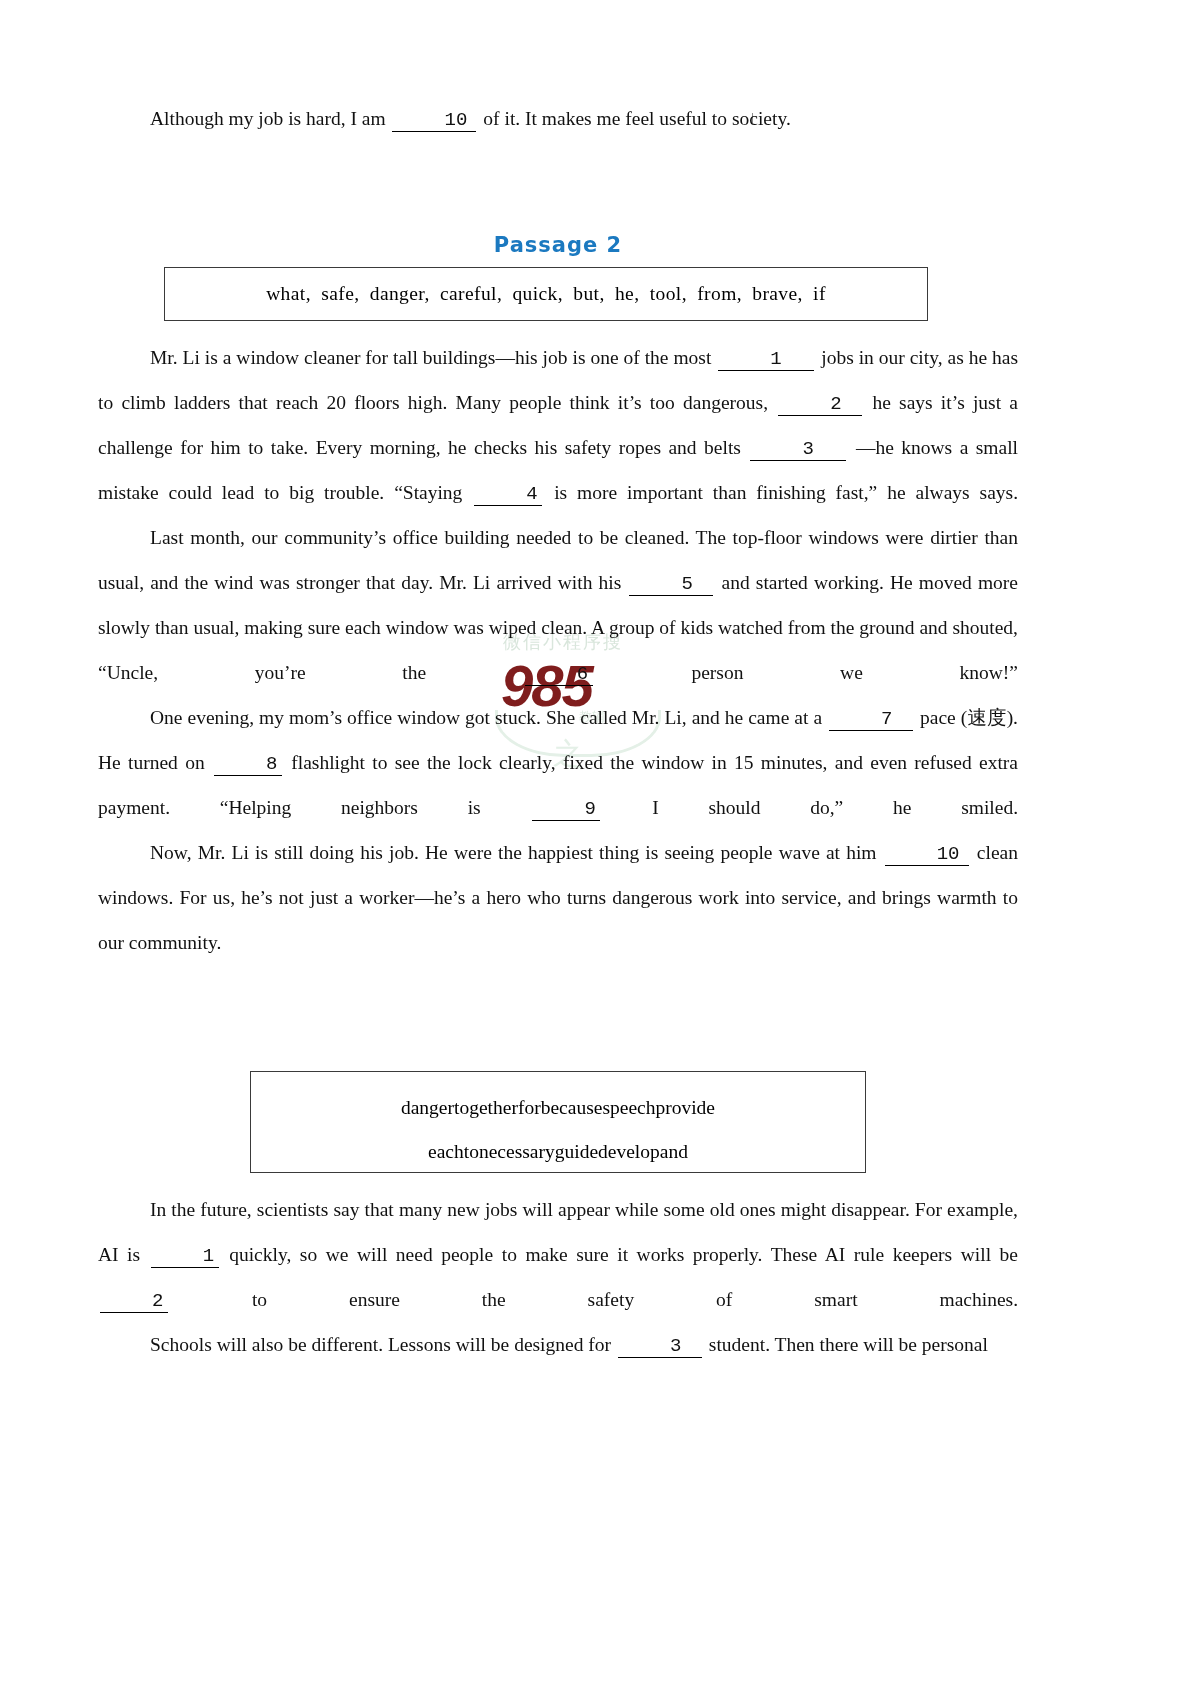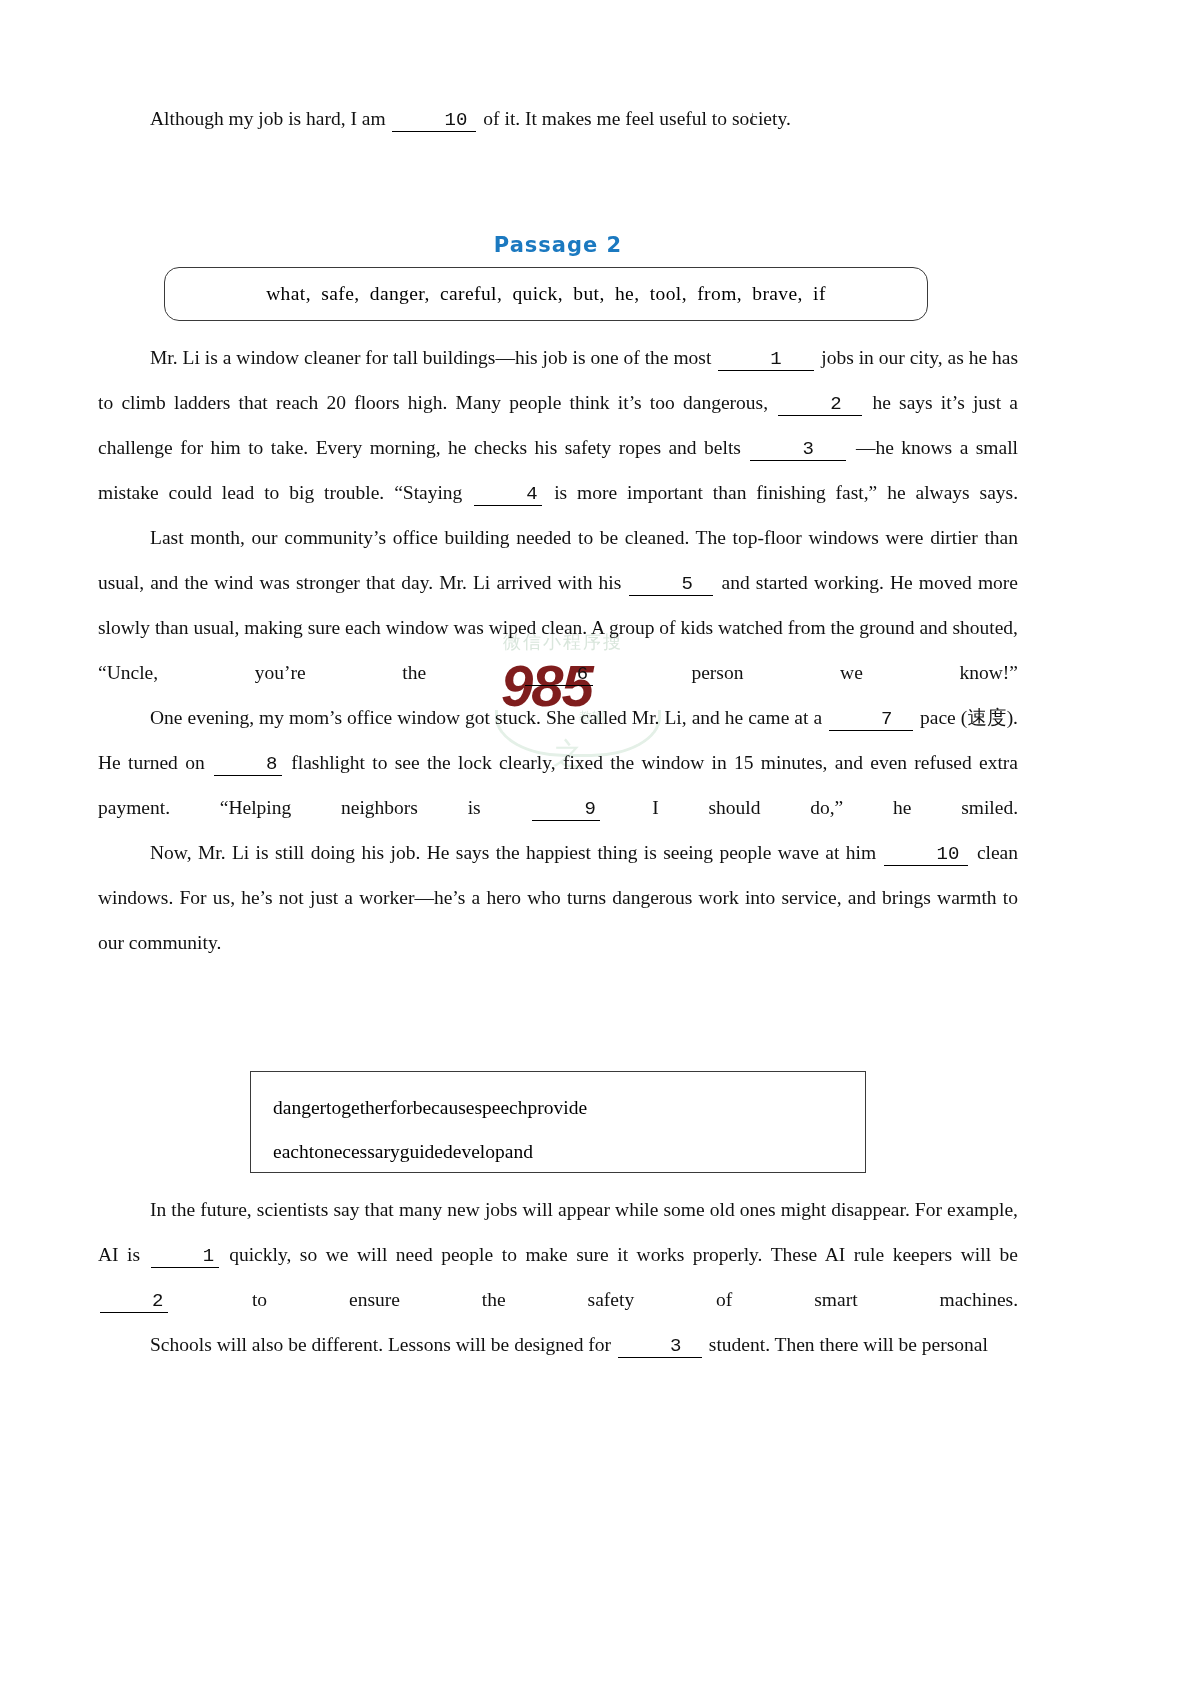--- a/index.html
+++ b/index.html
@@ -137,36 +137,35 @@
     position: relative;
     z-index: 2;
     background: transparent;
   }
   .wb-p2 {
     margin: 10px 90px 0 66px;
     height: 54px;
     display: flex;
     align-items: center;
     justify-content: center;
-    border-radius: 15px;
   }
   .wb-p2 .wb-line {
     font-size: 19.5px;
     letter-spacing: 0.4px;
     word-spacing: 5px;
   }
   .wb-p3 {
     margin: 10px 152px 0 152px;
     padding: 14px 14px 16px 14px;
     height: 102px;
     box-sizing: border-box;
   }
   .wb-row {
     display: flex;
-    justify-content: flex-start;
+    justify-content: center;
     font-size: 19.5px;
     line-height: 44px;
     padding: 0 8px;
   }
   .wb-row span { white-space: nowrap; }
 
   
   .footer {
     position: absolute;
     left: 0;
@@ -227,21 +226,21 @@
     <div class="wordbank wb-p2">
       <div class="wb-line">what,  safe,  danger,  careful,  quick,  but,  he,  tool,  from,  brave,  if</div>
     </div>
 
     <div class="sp-2"></div>
 
     <div>
       <p class="para indent jlast"><span>Mr. Li is a window cleaner for tall buildings—his job is one of the most </span><span class="blank b-lg">1</span> <span>jobs in our city, as he has to climb ladders that reach 20 floors high. Many people think it’s too dangerous, </span><span class="blank b-md">2</span> <span>he says it’s just a challenge for him to take. Every morning, he checks his safety ropes and belts </span><span class="blank b-lg">3</span> <span>—he knows a small mistake could lead to big trouble. “Staying </span><span class="blank b-sm">4</span> <span>is more important than finishing fast,” he always says. </span></p>
       <p class="para indent jlast"><span>Last month, our community’s office building needed to be cleaned. The top-floor windows were dirtier than usual, and the wind was stronger that day. Mr. Li arrived with his </span><span class="blank b-md">5</span> <span>and started working. He moved more slowly than usual, making sure each window was wiped clean. A group of kids watched from the ground and shouted, “Uncle, you’re the </span><span class="blank b-sm">6</span> <span>person we know!” </span></p>
       <p class="para indent jlast"><span>One evening, my mom’s office window got stuck. She called Mr. Li, and he came at a </span><span class="blank b-md">7</span> <span>pace (速度). He turned on </span><span class="blank b-sm">8</span> <span>flashlight to see the lock clearly, fixed the window in 15 minutes, and even refused extra payment. “Helping neighbors is </span><span class="blank b-sm">9</span> <span>I should do,” he smiled. </span></p>
-      <p class="para indent"><span>Now, Mr. Li is still doing his job. He says the happiest thing is seeing people wave at him </span><span class="blank b-md">10</span> <span>clean windows. For us, he’s not just a worker—he’s a hero who turns dangerous work into service, and brings warmth to our community. </span></p>
+      <p class="para indent"><span>Now, Mr. Li is still doing his job. He were the happiest thing is seeing people wave at him </span><span class="blank b-md">10</span> <span>clean windows. For us, he’s not just a worker—he’s a hero who turns dangerous work into service, and brings warmth to our community. </span></p>
     </div>
 
     <div style="height:96px"></div>
 
 
     <div class="wordbank wb-p3">
       <div class="wb-row">
           <span>danger</span>
           <span>together</span>
           <span>for</span>

